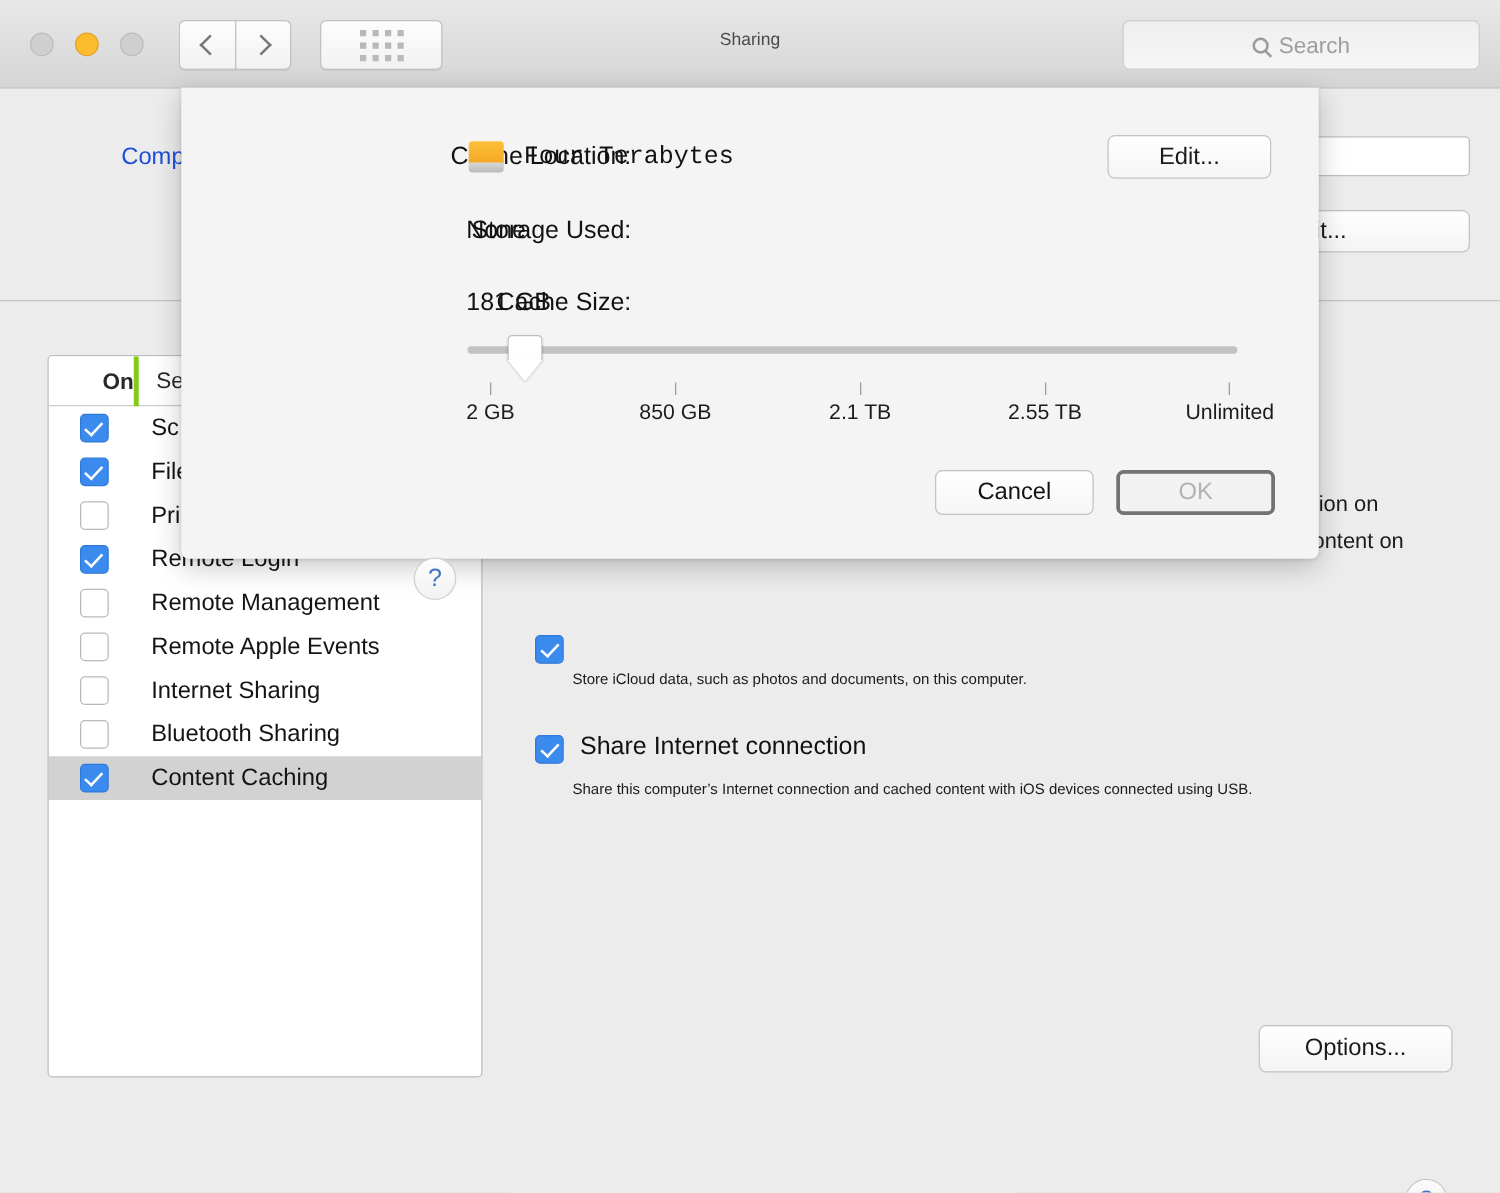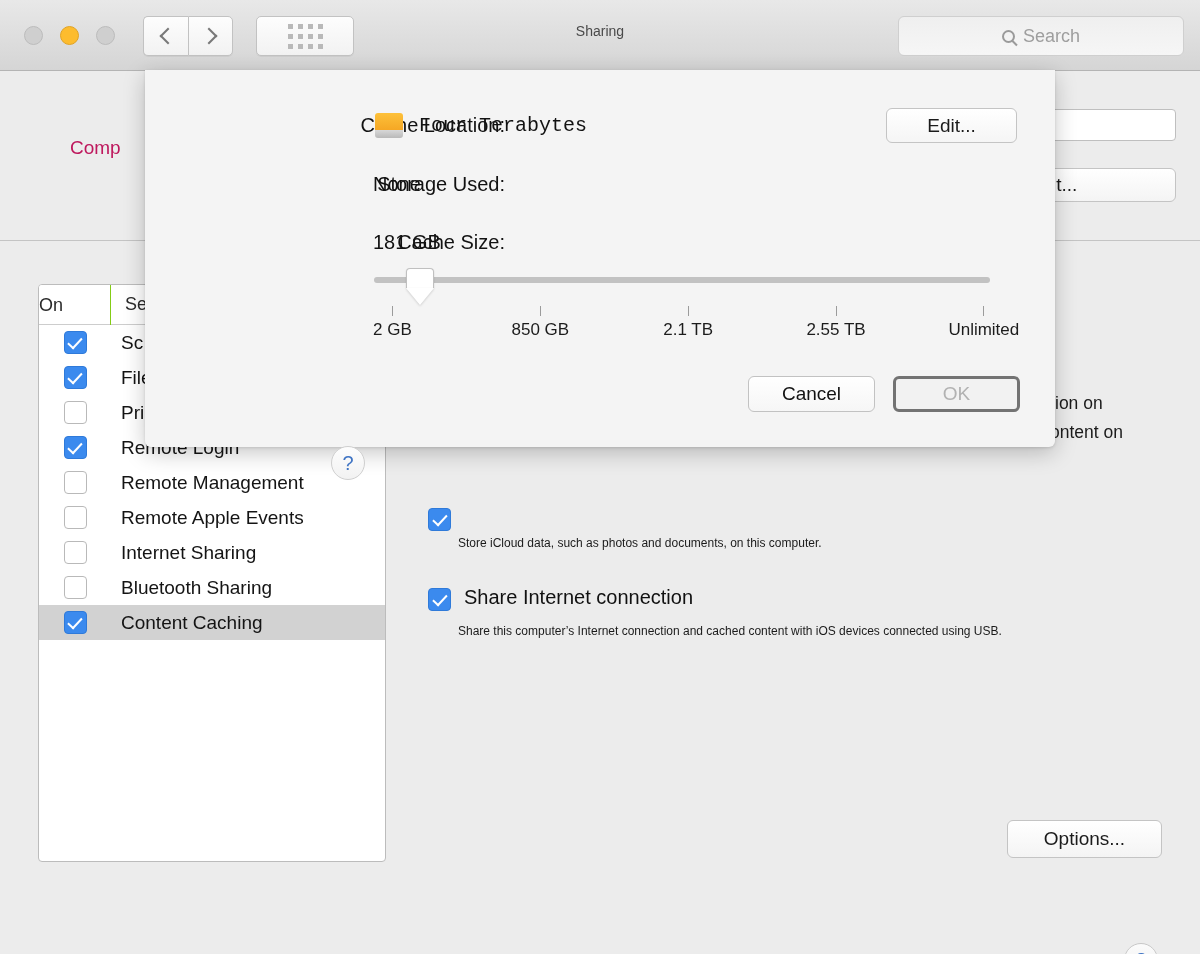--- a/index.html
+++ b/index.html
@@ -68,22 +68,22 @@
   
   #content {
     position: absolute; left: 0; top: 71px; width: 1200px; height: 883px;
     background: #ececec;
   }
   #top-pane {
     position: absolute; left: 0; top: 0; width: 1200px; height: 170px;
     background: #ececec; border-bottom: 1px solid #c4c4c4;
   }
   #label-computername {
-    position: absolute; left: 70px; top: 44px;
-    font-size: 19px; color: #be185d; margin-top: 22px;
+    position: absolute; left: 97px; top: 44px;
+    font-size: 19px; color: #1d4ed8;
   }
   #computername-field {
     position: absolute; left: 1041px; top: 38px; width: 135px; height: 32px;
     background: #ffffff; border: 1px solid #bfbfbf; border-radius: 4px;
   }
   #btn-edit-main {
     position: absolute; left: 1041px; top: 97px; width: 135px; height: 34px;
     background: linear-gradient(to bottom,#ffffff,#f4f4f4);
     border: 1px solid #c4c4c4; border-radius: 6px;
     display:flex; align-items:center; justify-content:flex-start; padding-left:10px;
@@ -97,22 +97,22 @@
     background: #ffffff;
     border: 1px solid #bcbcbc; border-radius: 4px;
     overflow: hidden;
   }
   #services-head {
     height: 40px; display: flex; align-items: center;
     border-bottom: 1px solid #cdcdcd;
     background: #ffffff;
   }
   #services-head .col-on {
-    width: 72px; text-align: left; font-size: 18px; color: #2a2a2a;
-    border-right: 1px solid #84cc16; line-height: 40px; height: 40px;
+    width: 72px; text-align: right; font-size: 18px; color: #2a2a2a;
+    border-right: 4px solid #84cc16; line-height: 40px; height: 40px; font-weight: bold;
   }
   #services-head .col-svc {
     flex: 1; padding-left: 14px; font-size: 18px; color: #2a2a2a;
   }
   .svc-row {
     height: 35px; display: flex; align-items: center;
   }
   .svc-row.selected { background: #d2d2d2; }
   .svc-cb-wrap { width: 72px; display: flex; justify-content: center; }
   .cb {

